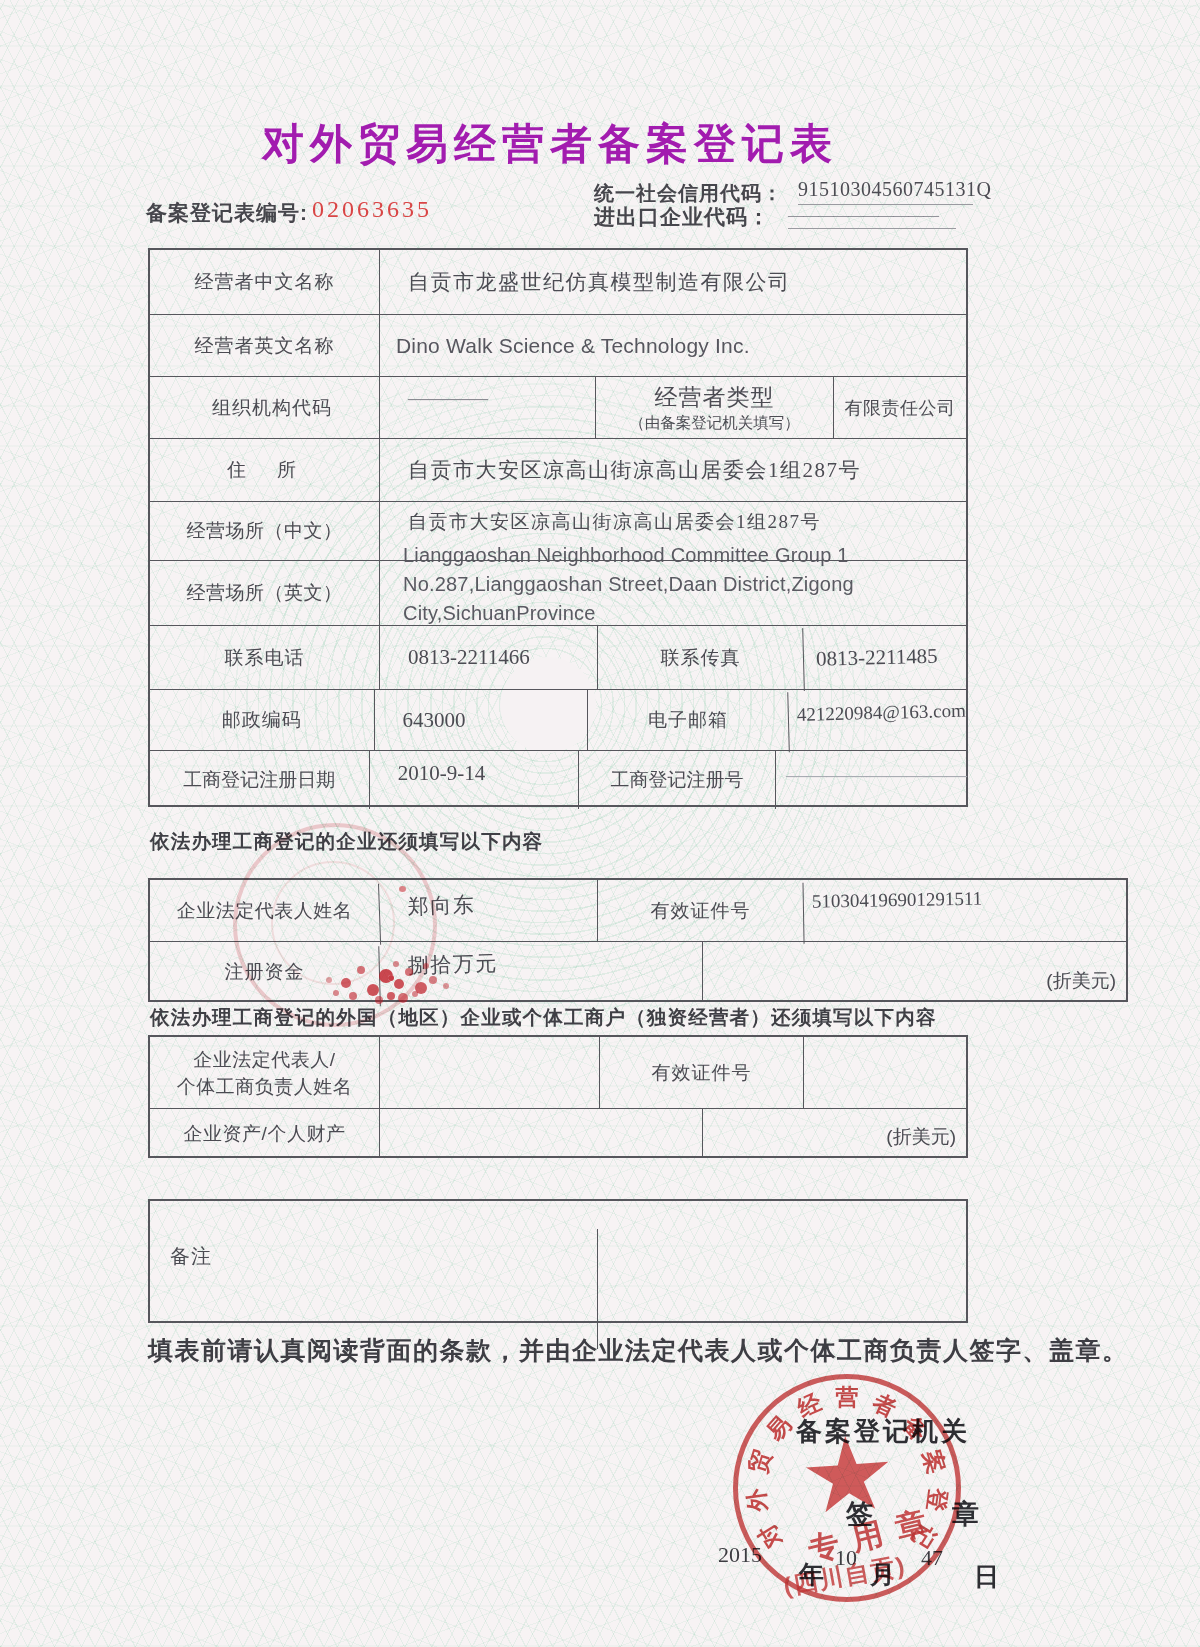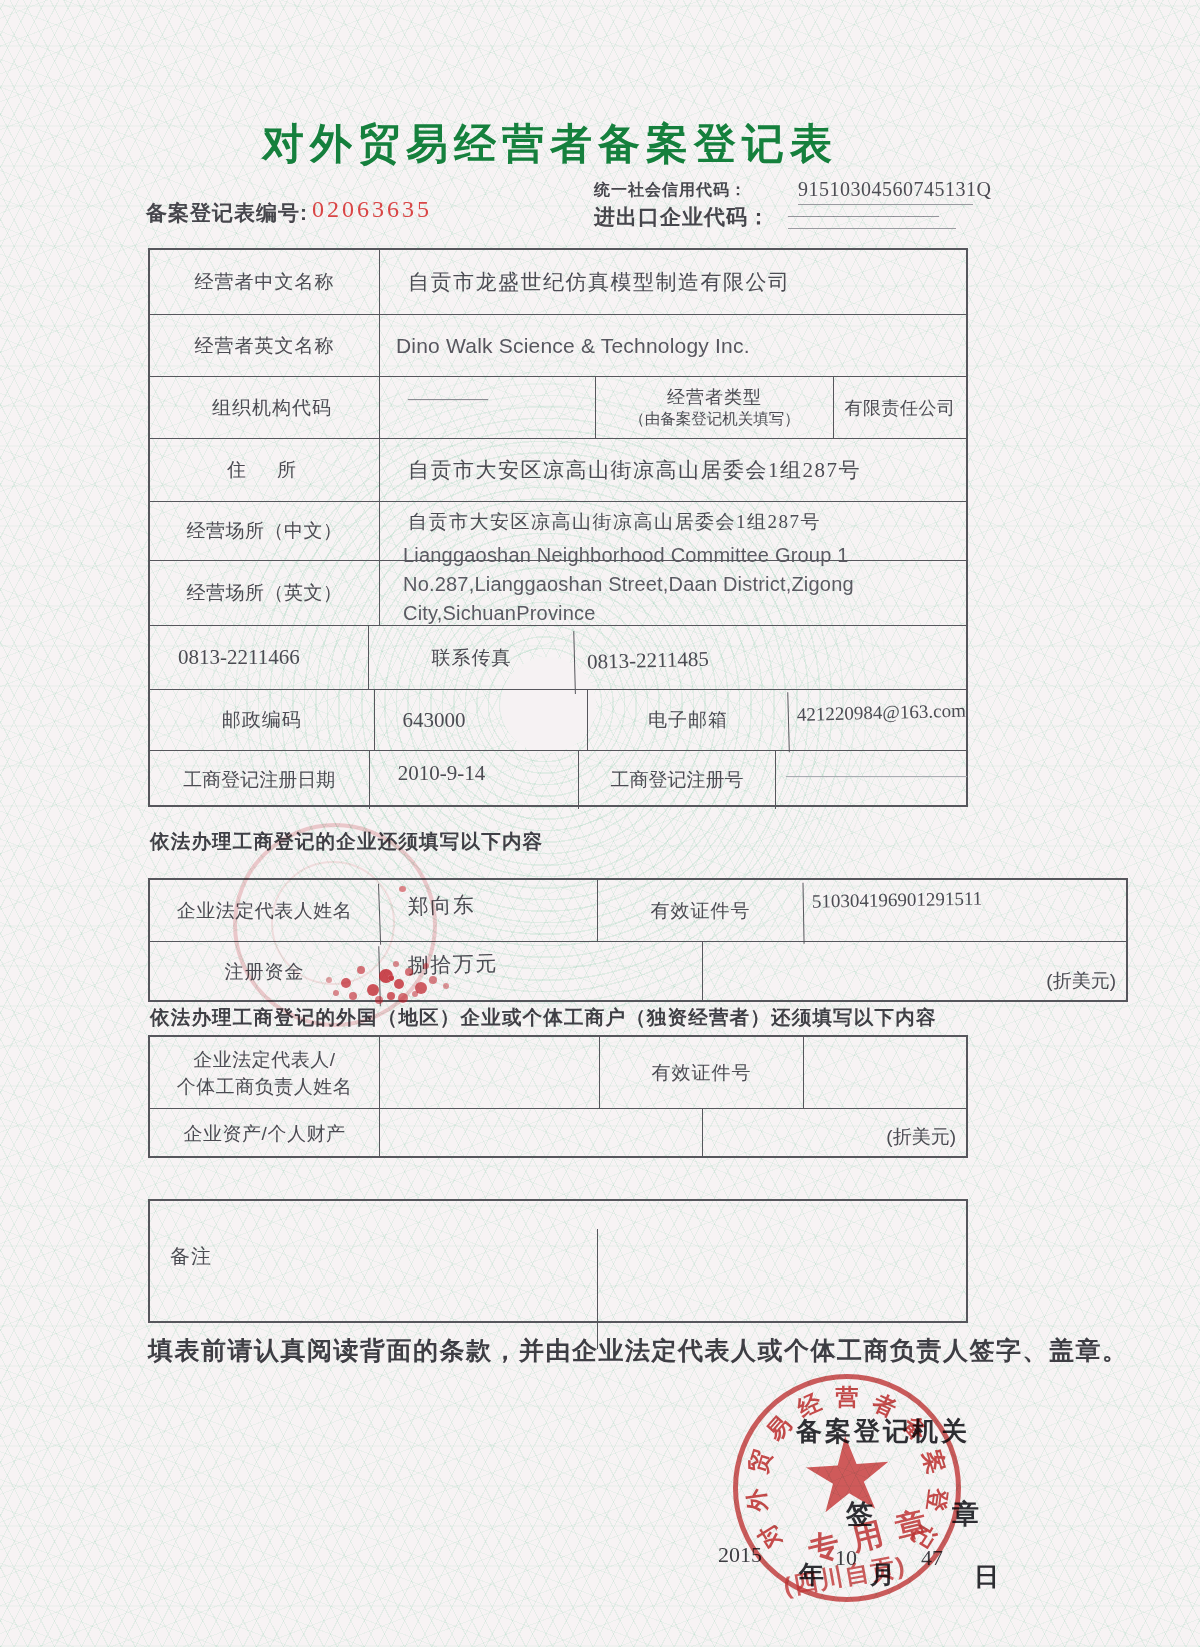--- a/index.html
+++ b/index.html
@@ -20,22 +20,22 @@
       repeating-linear-gradient(-21deg, rgba(118,199,158,.10) 0 1px, transparent 1px 26px),
       repeating-linear-gradient(0deg,   rgba(118,199,158,.06) 0 2px, transparent 2px 40px);
   }
   .rosette{position:absolute;left:185px;top:345px;width:720px;height:720px;border-radius:50%;
     background:repeating-radial-gradient(circle at 50% 50%, transparent 0 10px, rgba(110,195,155,.16) 10px 11.5px);
     -webkit-mask-image:radial-gradient(circle, #000 55%, transparent 72%);
     mask-image:radial-gradient(circle, #000 55%, transparent 72%);}
   .rosette-hole{position:absolute;left:315px;top:312px;width:96px;height:96px;border-radius:50%;background:#f6f2f3;}
 
   .abs{position:absolute;}
-  .title{font-size:42px;font-weight:700;letter-spacing:6px;color:#15803d;}
-  .hlabel{font-size:16px;font-weight:700;color:#46464c;letter-spacing:1px;}
+  .title{font-size:42px;font-weight:700;letter-spacing:6px;color:#a21caf;}
+  .hlabel{font-size:20px;font-weight:700;color:#46464c;letter-spacing:1px;}
   .hserif{font-family:var(--serif);font-size:20px;color:#4c4c53;letter-spacing:.5px;}
   .redno{font-family:var(--serif);font-size:24px;letter-spacing:3px;}
   .dash-val{font-family:var(--serif);font-size:16px;color:#84848c;letter-spacing:-1px;white-space:nowrap;}
 
   .tbl{position:absolute;border:2px solid var(--border);box-sizing:border-box;}
   .trow{display:flex;border-top:1.5px solid var(--border);box-sizing:border-box;}
   .trow:first-child{border-top:none;}
   .tcell{border-left:1.5px solid var(--border);box-sizing:border-box;display:flex;align-items:center;position:relative;}
   .tcell:first-child{border-left:none;}
   .lblcell{justify-content:center;text-align:center;font-size:19px;letter-spacing:1px;color:#4b4b52;}
@@ -113,38 +113,39 @@
       <div class="tcell valcell cjkval" style="flex:1;align-items:center;">自贡市龙盛世纪仿真模型制造有限公司</div>
     </div>
     <div class="trow" style="height:62px;">
       <div class="tcell lblcell" style="width:229px;">经营者英文名称</div>
       <div class="tcell valcell engval" style="flex:1;">Dino Walk Science &amp; Technology Inc.</div>
     </div>
     <div class="trow" style="height:62px;">
       <div class="tcell lblcell" style="width:229px;padding-left:15px;">组织机构代码</div>
       <div class="tcell valcell" style="width:216px;align-items:flex-start;padding-top:10px;color:#84848c;font-size:20px;">————</div>
       <div class="tcell lblcell" style="width:238px;flex-direction:column;justify-content:center;">
-        <div style="font-size:18px;">经营者类型</div>
+        <div style="font-size:23px;">经营者类型</div>
         <div style="font-size:15.5px;letter-spacing:0;">（由备案登记机关填写）</div>
       </div>
       <div class="tcell lblcell" style="flex:1;font-size:18px;letter-spacing:.5px;">有限责任公司</div>
     </div>
     <div class="trow" style="height:63px;">
       <div class="tcell lblcell" style="width:229px;letter-spacing:6px;">住　所</div>
       <div class="tcell valcell cjkval" style="flex:1;">自贡市大安区凉高山街凉高山居委会1组287号</div>
     </div>
     <div class="trow" style="height:59px;">
       <div class="tcell lblcell" style="width:229px;letter-spacing:.5px;">经营场所（中文）</div>
       <div class="tcell valcell cjkval" style="flex:1;align-items:flex-start;padding-top:7px;font-size:19px;">自贡市大安区凉高山街凉高山居委会1组287号</div>
     </div>
     <div class="trow" style="height:65px;">
       <div class="tcell lblcell" style="width:229px;letter-spacing:.5px;">经营场所（英文）</div>
       <div class="tcell" style="flex:1;"></div>
     </div>
     <div class="trow" style="height:64px;">
+      <div class="tcell lblcell" style="width:229px;">联系电话</div>
       <div class="tcell valcell" style="width:218px;">0813-2211466</div>
       <div class="tcell lblcell" style="width:206px;">联系传真</div>
       <div class="tcell valcell" style="flex:1;padding-left:12px;transform:rotate(-1.5deg);">0813-2211485</div>
     </div>
     <div class="trow" style="height:61px;">
       <div class="tcell lblcell" style="width:229px;">邮政编码</div>
       <div class="tcell valcell" style="width:218px;">643000</div>
       <div class="tcell lblcell" style="width:206px;">电子邮箱</div>
       <div class="tcell valcell" style="flex:1;padding-left:8px;font-size:19px;align-items:flex-start;padding-top:12px;transform:rotate(-1.5deg);">421220984@163.com</div>
     </div>

